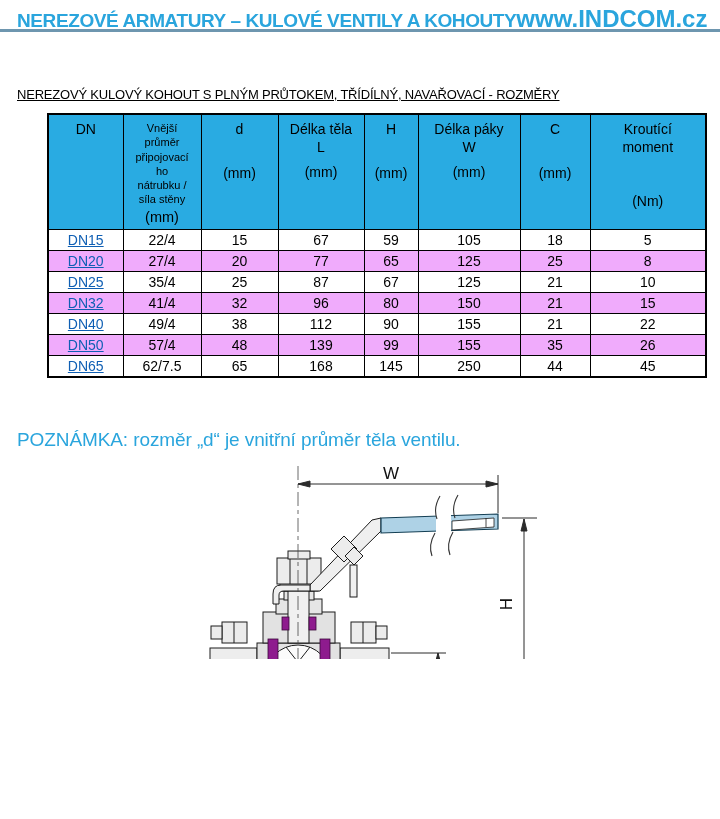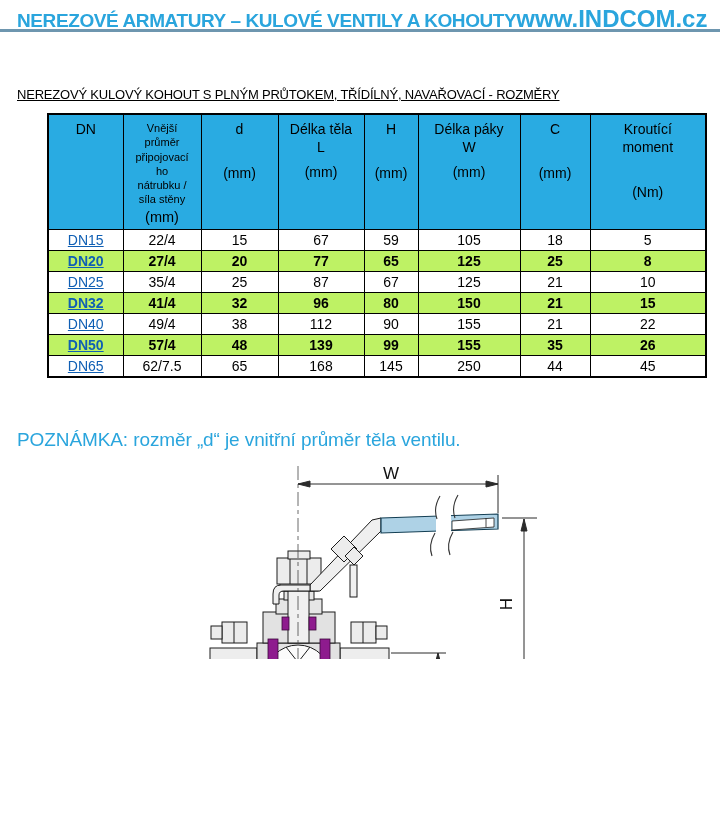--- a/index.html
+++ b/index.html
@@ -15,26 +15,26 @@
   
   table.dim{position:absolute;left:47px;top:113px;width:658px;border-collapse:collapse;
             table-layout:fixed;border:2px solid #000;font-size:14px;}
   table.dim th,table.dim td{border:1px solid #000;text-align:center;padding:0;}
   thead tr{background:#29abe2;height:115px;}
   th{vertical-align:top;padding-top:6px !important;font-weight:normal;}
   .th-title{font-size:14px;line-height:1.28;}
   .th-unit{font-size:14px;}
   .u-gap1{margin-top:26px;}
   .u-gap2{margin-top:7px;}
-  .u-gap3{margin-top:27px;}
+  .u-gap3{margin-top:36px;}
   .th-small{font-size:11px;line-height:1.3;}
   .th-small div{white-space:nowrap;}
   .th-unit-big{font-size:14.5px;margin-top:2px;}
   tbody td{height:20px;line-height:20px;}
-  tbody tr.alt{background:#bef264;font-weight:bold;}
+  tbody tr.alt{background:#f0abfc;}
   a.dn{color:#0f5fb4;text-decoration:underline;cursor:pointer;margin-top:32px;}
   
   .note{position:absolute;left:17px;top:429px;font-size:19px;color:#2aa5dd;letter-spacing:-0.1px;}
   
   svg.drawing{position:absolute;left:185px;top:455px;}
   svg.drawing text{font-family:"Liberation Sans",sans-serif;fill:#111;}
 </style>
 </head>
 <body>
 

